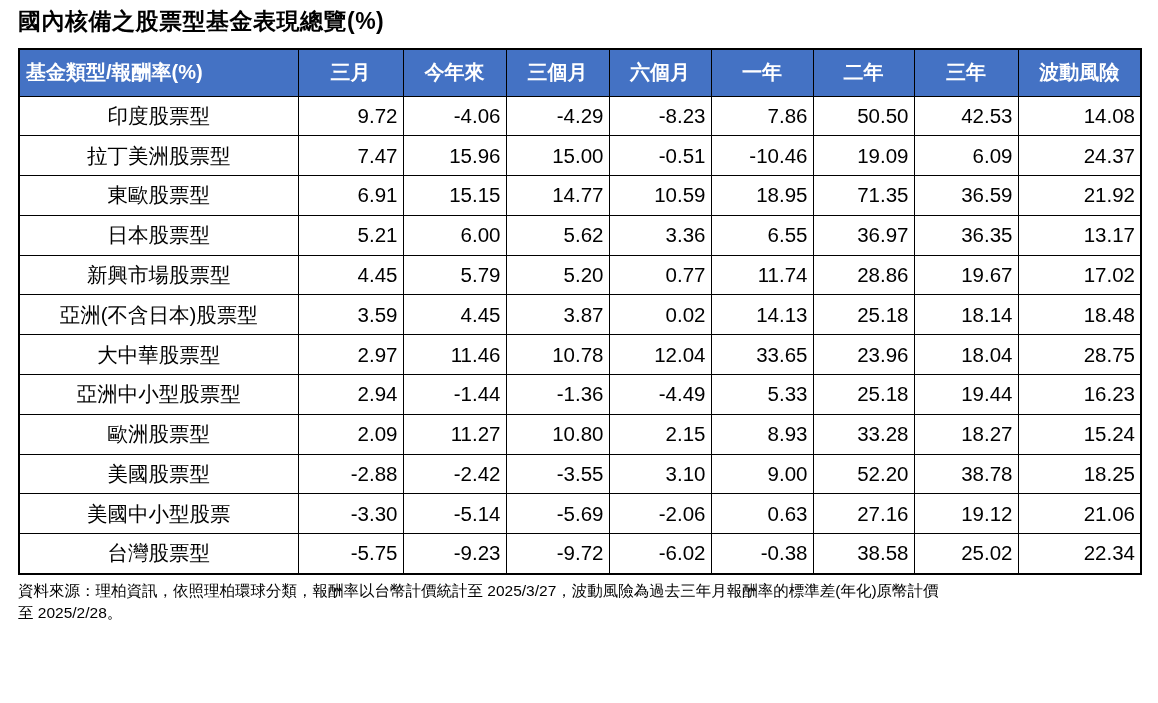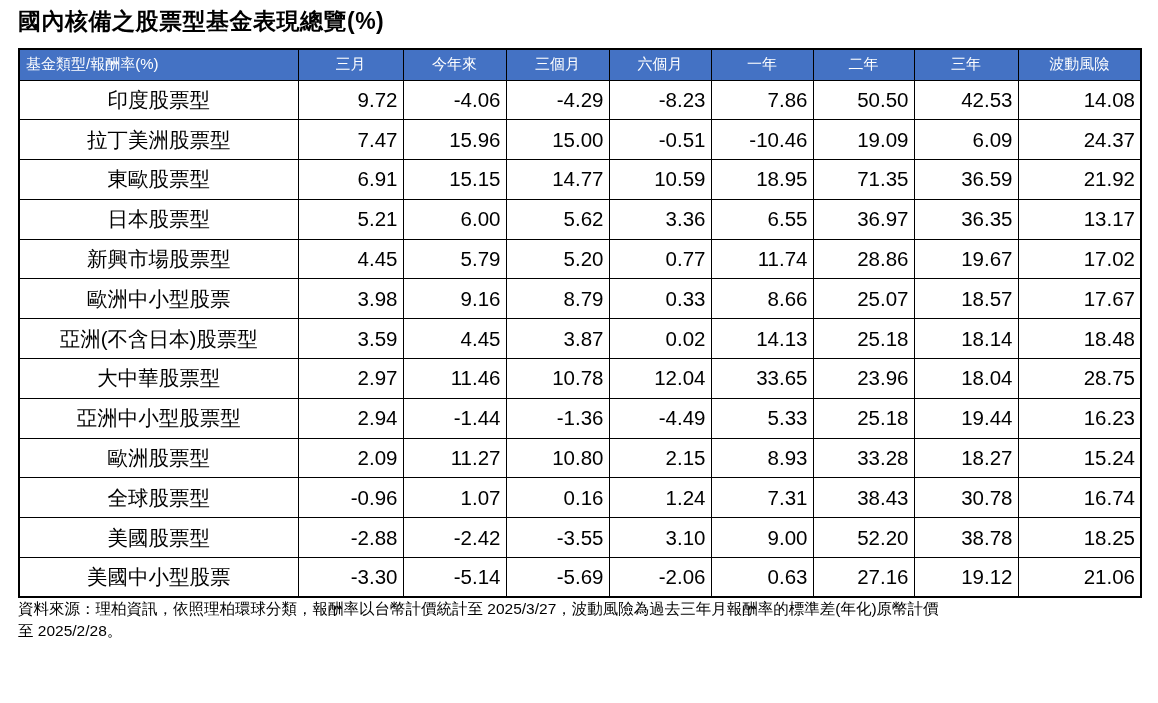--- a/index.html
+++ b/index.html
@@ -35,41 +35,42 @@
   table.fund-table td {
     border: 1.5px solid var(--border-color);
     padding: 0 5px;
     overflow: hidden;
     white-space: nowrap;
   }
   table.fund-table { border: 2px solid var(--border-color); }
   table.fund-table th {
     background: var(--header-bg);
     color: var(--header-text);
-    font-weight: normal;
-    font-size: 15px;
-    height: 31px;
+    font-weight: bold;
+    font-size: 20px;
+    height: 47px;
     text-align: center;
   }
   table.fund-table th.col-fund {
     text-align: left;
     padding-left: 6px;
   }
   table.fund-table td {
     font-size: 20.5px;
     height: 39.8px;
     text-align: right;
   }
   table.fund-table td.fund-name {
     text-align: center;
     padding-left: 5px;
   }
   .footnote {
     font-size: 15.5px;
     line-height: 1.42;
+    margin-top: 5px;
     width: 1122px;
   }
 </style>
 </head>
 <body>
 
 <div class="page">
   <h1 class="title">國內核備之股票型基金表現總覽(%)</h1>
 
   <table class="fund-table">
@@ -147,31 +148,20 @@
           <td>4.45</td>
           <td>5.79</td>
           <td>5.20</td>
           <td>0.77</td>
           <td>11.74</td>
           <td>28.86</td>
           <td>19.67</td>
           <td>17.02</td>
         </tr>
         <tr>
-          <td class="fund-name">歐洲中小型股票</td>
-          <td>3.98</td>
-          <td>9.16</td>
-          <td>8.79</td>
-          <td>0.33</td>
-          <td>8.66</td>
-          <td>25.07</td>
-          <td>18.57</td>
-          <td>17.67</td>
-        </tr>
-        <tr>
           <td class="fund-name">亞洲(不含日本)股票型</td>
           <td>3.59</td>
           <td>4.45</td>
           <td>3.87</td>
           <td>0.02</td>
           <td>14.13</td>
           <td>25.18</td>
           <td>18.14</td>
           <td>18.48</td>
         </tr>
@@ -202,31 +192,20 @@
           <td>2.09</td>
           <td>11.27</td>
           <td>10.80</td>
           <td>2.15</td>
           <td>8.93</td>
           <td>33.28</td>
           <td>18.27</td>
           <td>15.24</td>
         </tr>
         <tr>
-          <td class="fund-name">全球股票型</td>
-          <td>-0.96</td>
-          <td>1.07</td>
-          <td>0.16</td>
-          <td>1.24</td>
-          <td>7.31</td>
-          <td>38.43</td>
-          <td>30.78</td>
-          <td>16.74</td>
-        </tr>
-        <tr>
           <td class="fund-name">美國股票型</td>
           <td>-2.88</td>
           <td>-2.42</td>
           <td>-3.55</td>
           <td>3.10</td>
           <td>9.00</td>
           <td>52.20</td>
           <td>38.78</td>
           <td>18.25</td>
         </tr>
@@ -234,20 +213,31 @@
           <td class="fund-name">美國中小型股票</td>
           <td>-3.30</td>
           <td>-5.14</td>
           <td>-5.69</td>
           <td>-2.06</td>
           <td>0.63</td>
           <td>27.16</td>
           <td>19.12</td>
           <td>21.06</td>
         </tr>
+        <tr>
+          <td class="fund-name">台灣股票型</td>
+          <td>-5.75</td>
+          <td>-9.23</td>
+          <td>-9.72</td>
+          <td>-6.02</td>
+          <td>-0.38</td>
+          <td>38.58</td>
+          <td>25.02</td>
+          <td>22.34</td>
+        </tr>
       </tbody>
   </table>
 
   <div class="footnote">
     <span>資料來源：理柏資訊，依照理柏環球分類，報酬率以台幣計價統計至 2025/3/27，波動風險為過去三年月報酬率的標準差(年化)原幣計價</span><br>
     <span>至 2025/2/28。</span>
   </div>
 </div>
 
 </body></html>

